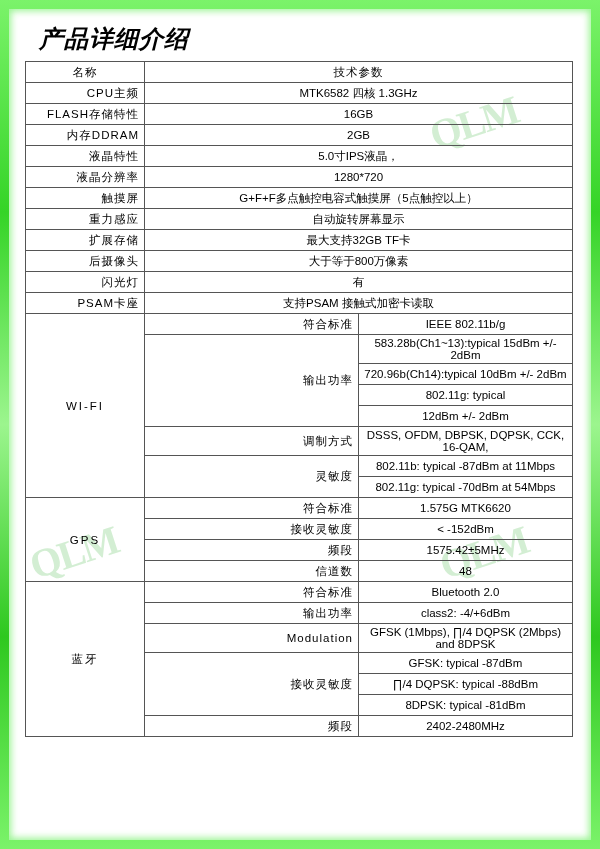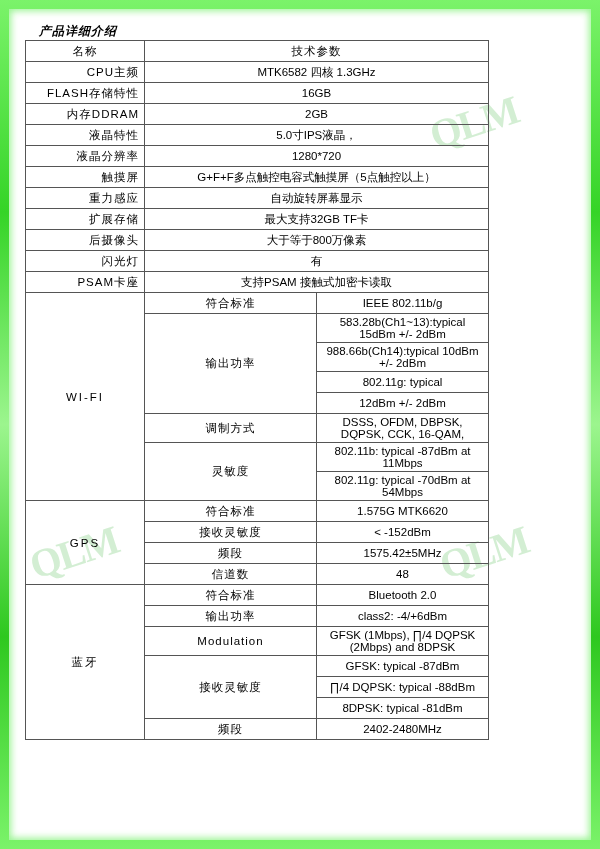--- a/index.html
+++ b/index.html
@@ -36,28 +36,28 @@
     width: 100%;
     height: 100%;
     padding: 10px 16px 0 16px;
     box-sizing: border-box;
     z-index: 2;
   }
   .doc-title {
     font-family: "Liberation Serif", serif;
     font-weight: bold;
     font-style: italic;
-    font-size: 12px;
+    font-size: 24px;
     color: #000;
     letter-spacing: 1px;
-    margin: 4px 0 0 14px;
+    margin: 4px 0 6px 14px;
   }
   table.spec {
     border-collapse: collapse;
-    width: 464px;
+    width: 548px;
     table-layout: fixed;
     background: transparent;
   }
   table.spec td, table.spec th {
     border: 1px solid #555;
     font-size: 11.5px;
     color: #000;
     padding: 2px 5px;
     font-weight: normal;
     vertical-align: middle;
@@ -71,21 +71,21 @@
     letter-spacing: 1px;
     padding: 4px 0;
   }
   .label {
     text-align: right;
     letter-spacing: 1px;
     width: 108px;
     white-space: nowrap;
   }
   .sublabel {
-    text-align: center;
+    text-align: right;
     letter-spacing: 1px;
     width: 94px;
     white-space: nowrap;
   }
   .val {
     text-align: center;
     padding-left: 6px;
     font-size: 11.5px;
   }
   .grouplabel {
@@ -175,21 +175,21 @@
           <tr class="row-h">
             <td class="grouplabel" rowspan="8">WI-FI</td>
             <td class="sublabel">符合标准</td>
             <td class="val">IEEE 802.11b/g</td>
           </tr>
           <tr class="row-h">
             <td class="sublabel" rowspan="4">输出功率</td>
             <td class="val">583.28b(Ch1~13):typical 15dBm +/- 2dBm</td>
           </tr>
           <tr class="row-h">
-            <td class="val">988.66b(Ch14):typical 10dBm +/- 2dBm</td>
+            <td class="val">720.96b(Ch14):typical 10dBm +/- 2dBm</td>
           </tr>
           <tr class="row-h">
             <td class="val">802.11g: typical</td>
           </tr>
           <tr class="row-h">
             <td class="val">12dBm +/- 2dBm</td>
           </tr>
           <tr class="row-h">
             <td class="sublabel">调制方式</td>
             <td class="val">DSSS, OFDM, DBPSK, DQPSK, CCK, 16-QAM,</td>

